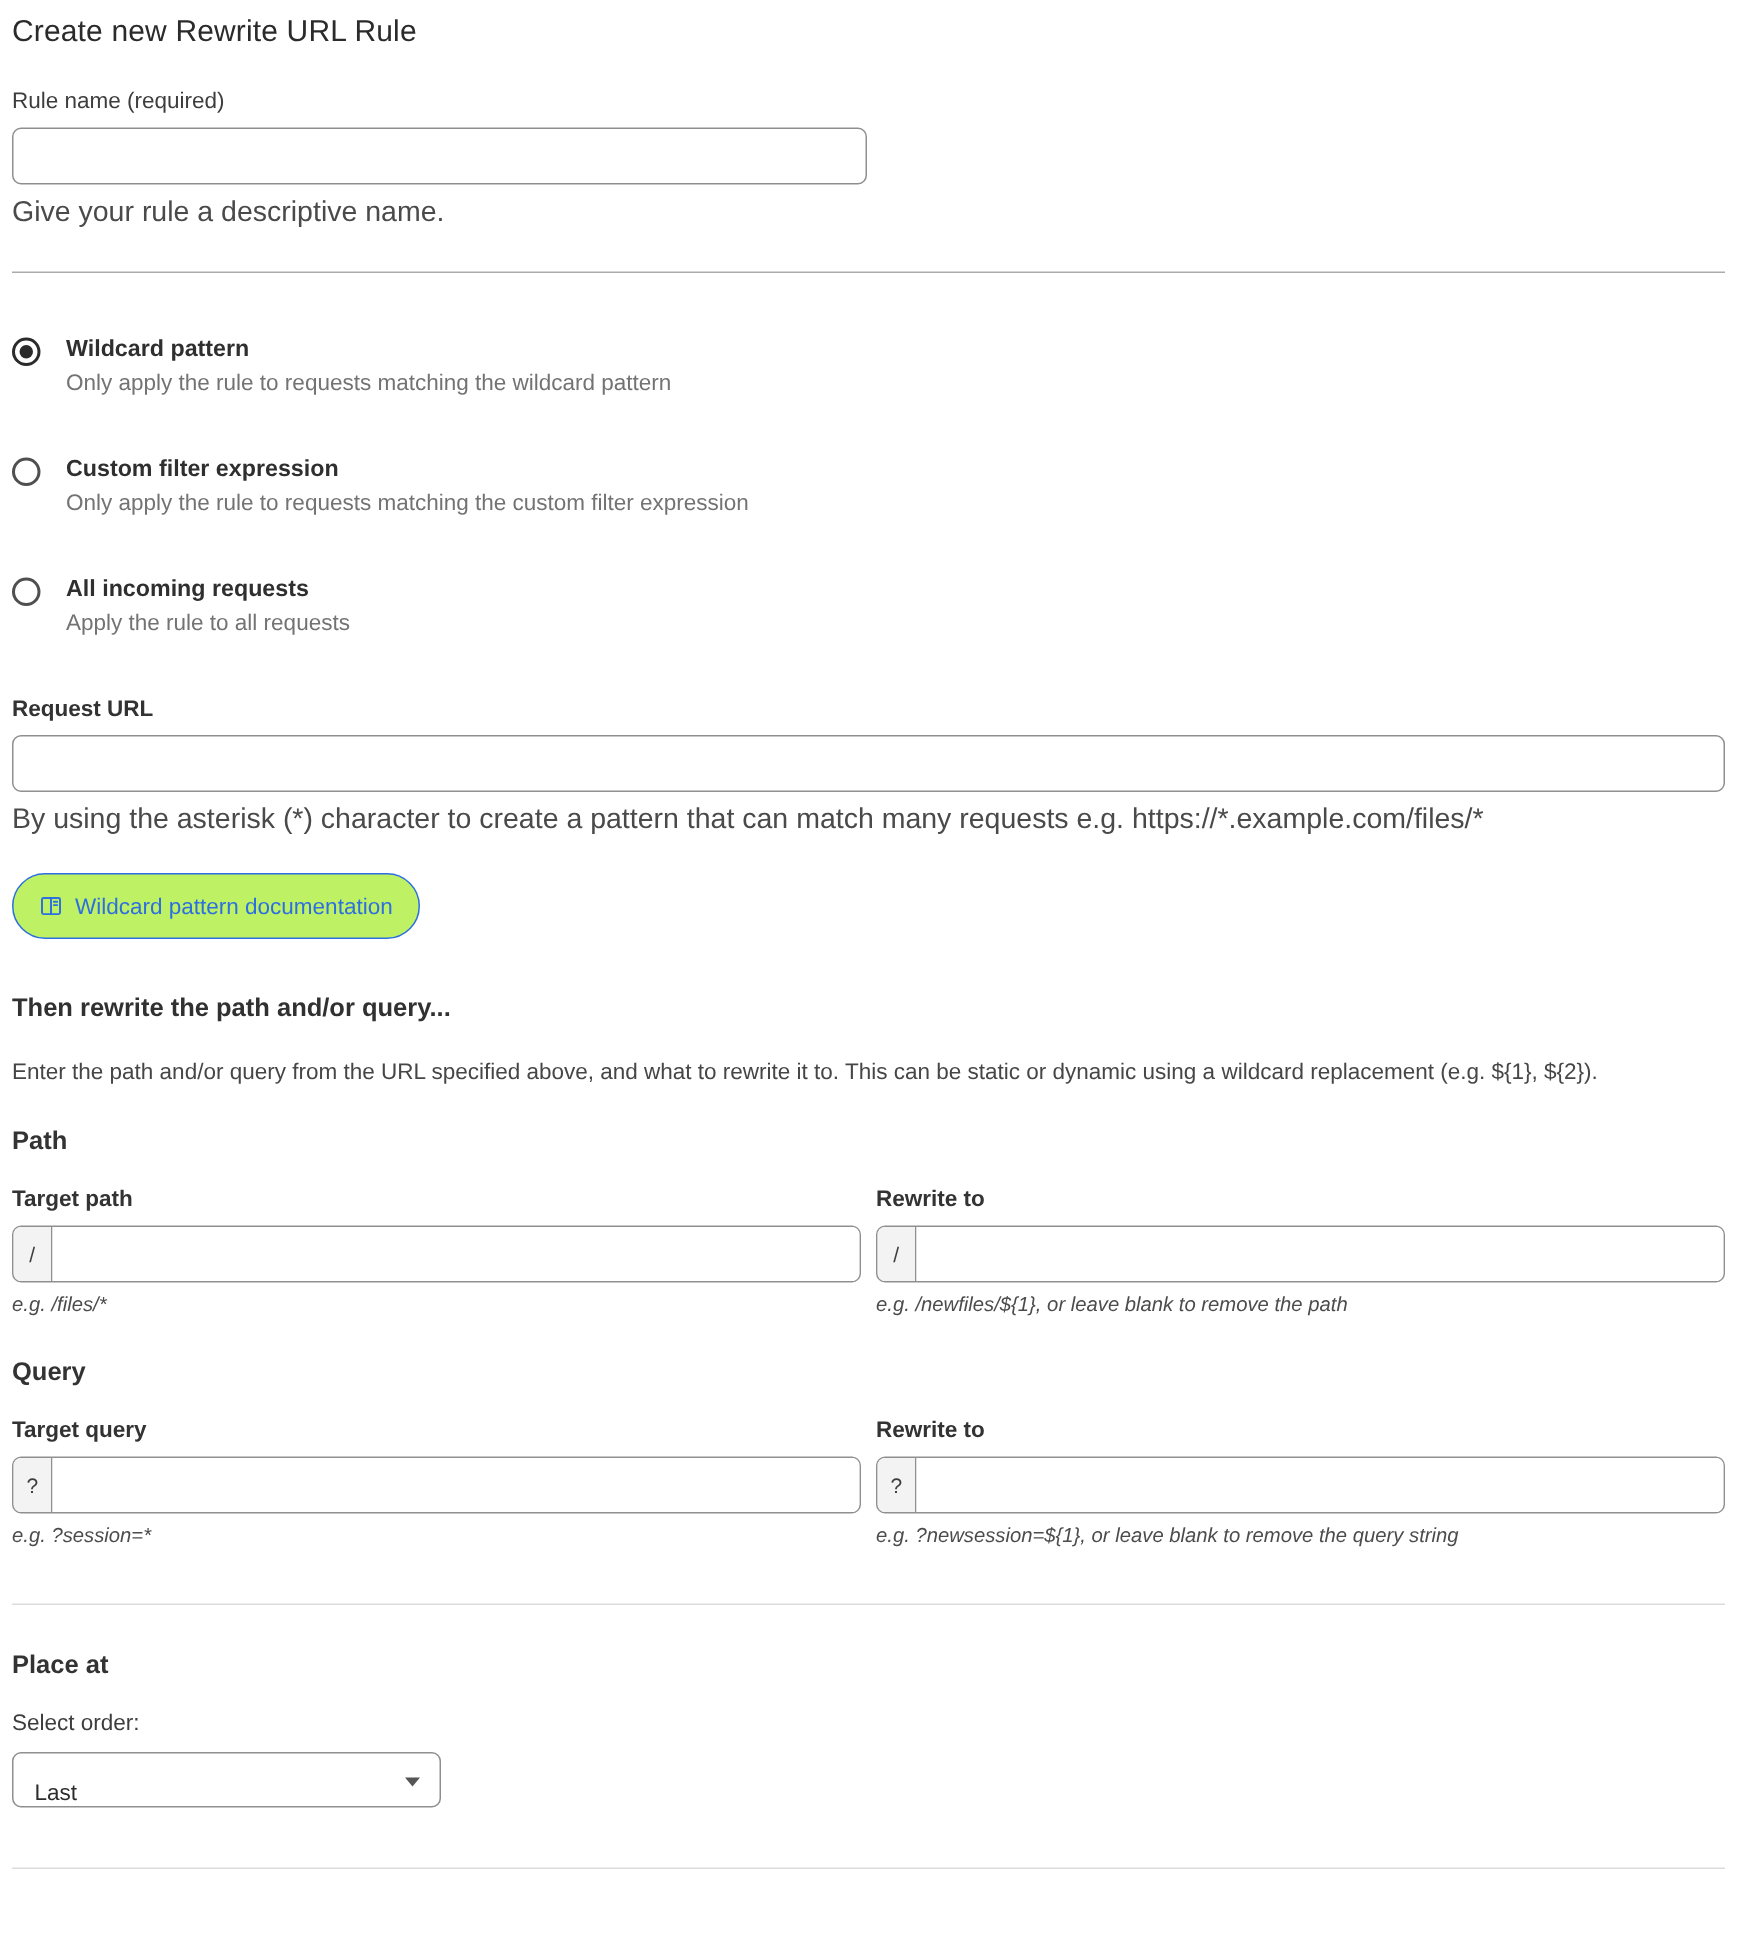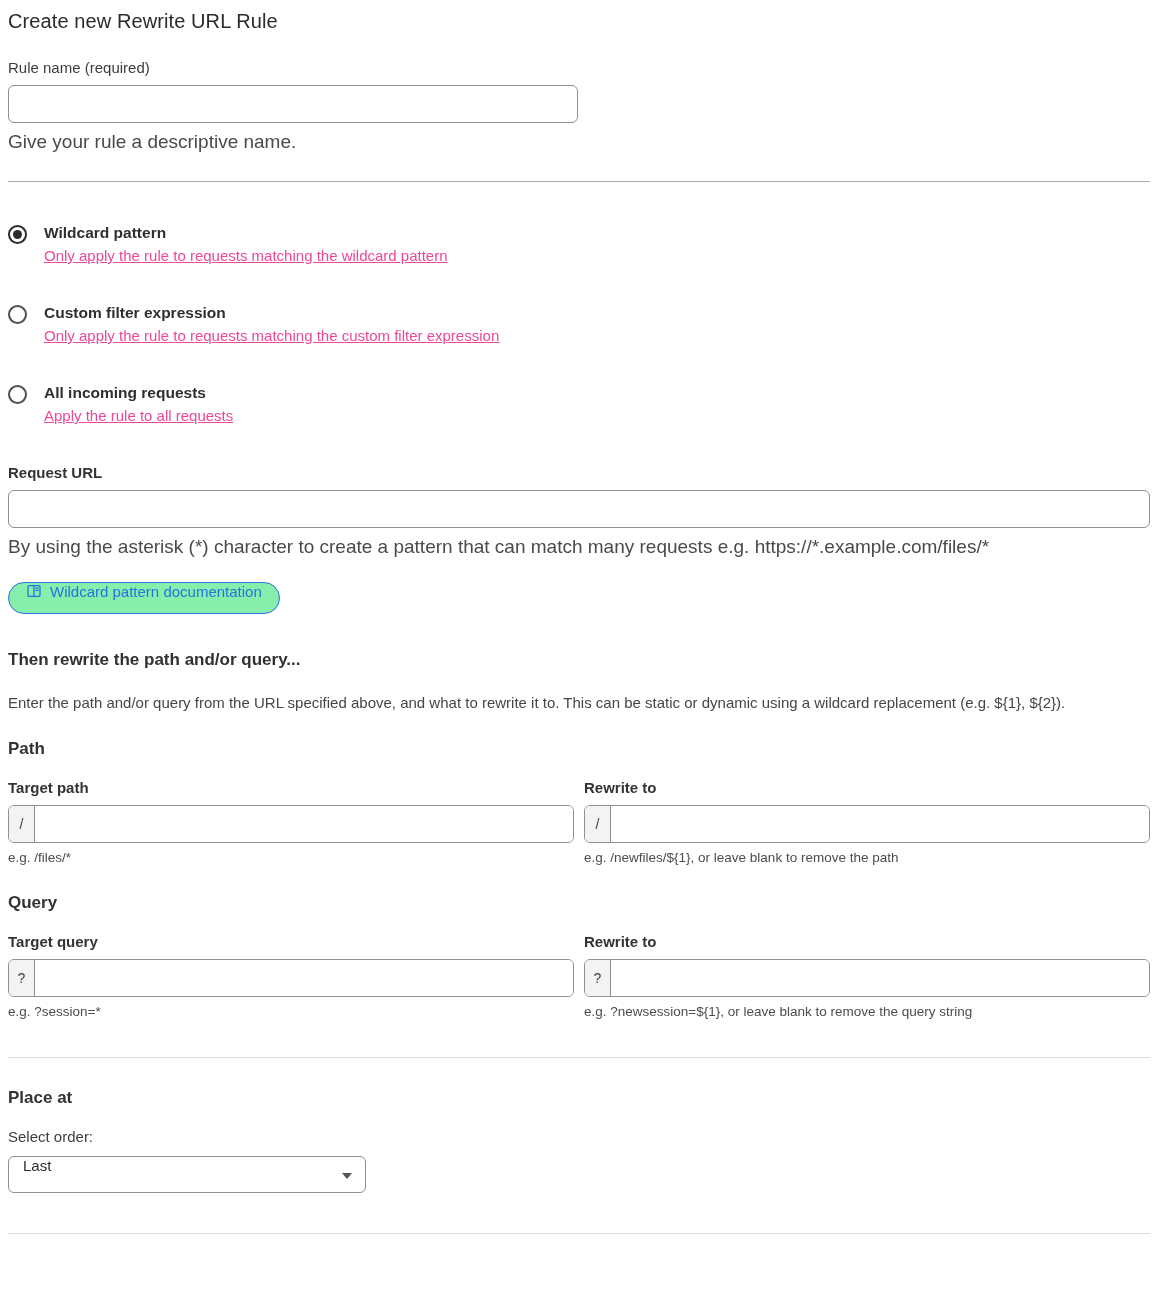--- a/index.html
+++ b/index.html
@@ -94,36 +94,35 @@
     background: #2b2b2b;
   }
   .radio-label {
     font-size: 15.5px;
     font-weight: 700;
     color: #2f2f2f;
   }
   .radio-desc {
     margin-top: 5px;
     font-size: 15px;
-    color: #ec4899;
-    text-decoration: underline;
+    color: #737373;
   }
 
   .request-url-block { margin-top: 6px; }
 
   .doc-pill {
     margin-top: 24px;
     display: inline-flex;
-    align-items: flex-start;
+    align-items: center;
     gap: 8px;
     border: 1px solid var(--link, #2d6fe0);
     color: var(--link, #2d6fe0);
-    background: #86efac;
+    background: #bef264;
     border-radius: 999px;
-    height: 32px;
+    height: 44px;
     padding: 0 17px;
     font-size: 15px;
     font-family: inherit;
     cursor: pointer;
   }
   .doc-pill svg { display: block; }
 
   .rewrite-intro {
     margin-top: 24px;
     font-size: 15px;
@@ -170,40 +169,41 @@
     padding: 0 10px;
     font-size: 15px;
     font-family: inherit;
     color: #2f2f2f;
     min-width: 0;
   }
   .eg-helper {
     margin-top: 7px;
     font-size: 13.5px;
     color: #4c4c4c;
+    font-style: italic;
   }
 
   .mt-divider2 { margin-top: 38px; }
 
   .place-at-block { margin-top: 30px; }
   .select-order-label {
     display: block;
     margin-top: 20px;
     font-size: 15px;
     color: #3d3d3d;
   }
   .select-control {
     margin-top: 11px;
     position: relative;
-    width: 358px;
+    width: 286px;
     height: 37px;
     border: 1px solid #8f8f8f;
     border-radius: 6px;
     display: flex;
-    align-items: flex-start;
+    align-items: flex-end;
     padding: 0 14px;
     font-size: 15px;
     color: #2d2d2d;
     cursor: pointer;
     background: #fff;
   }
   .select-caret {
     position: absolute;
     right: 13px;
     top: 16px;

